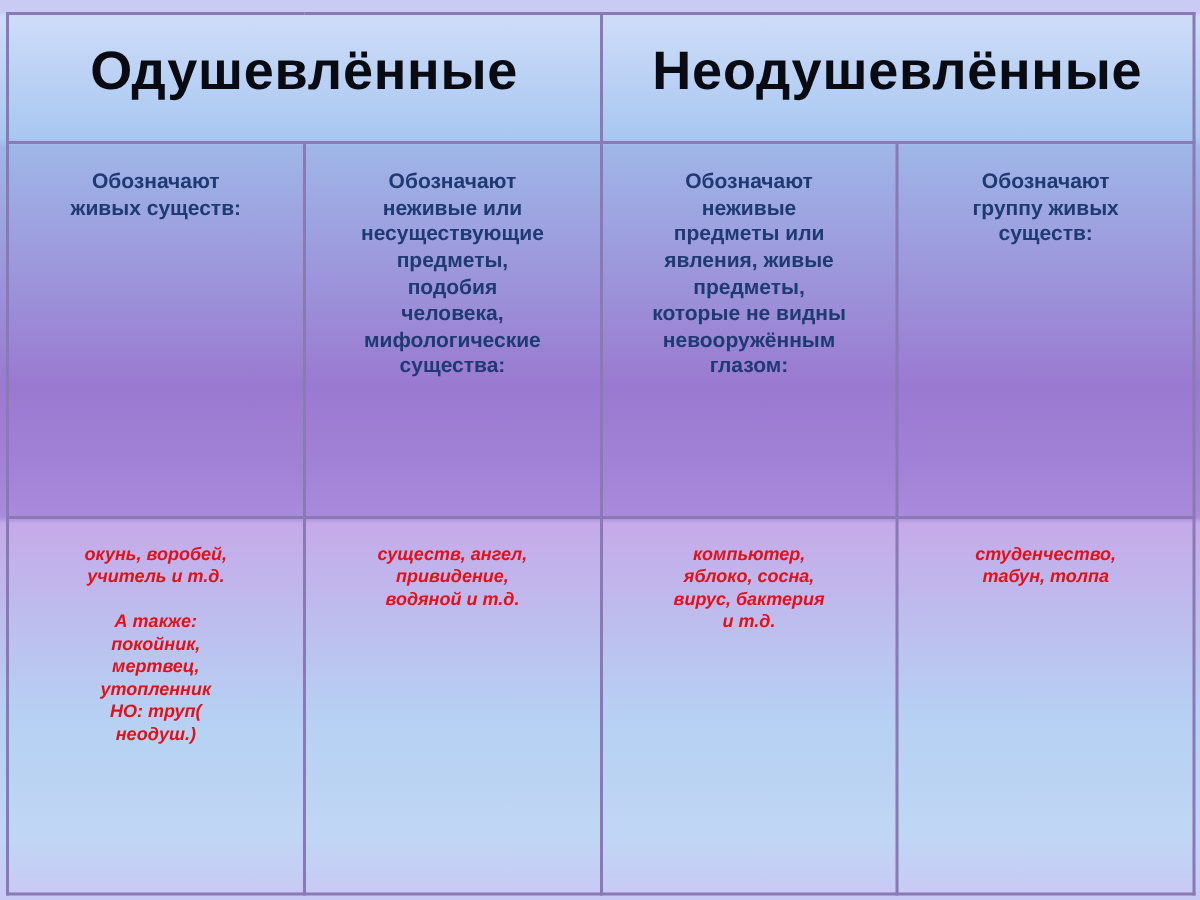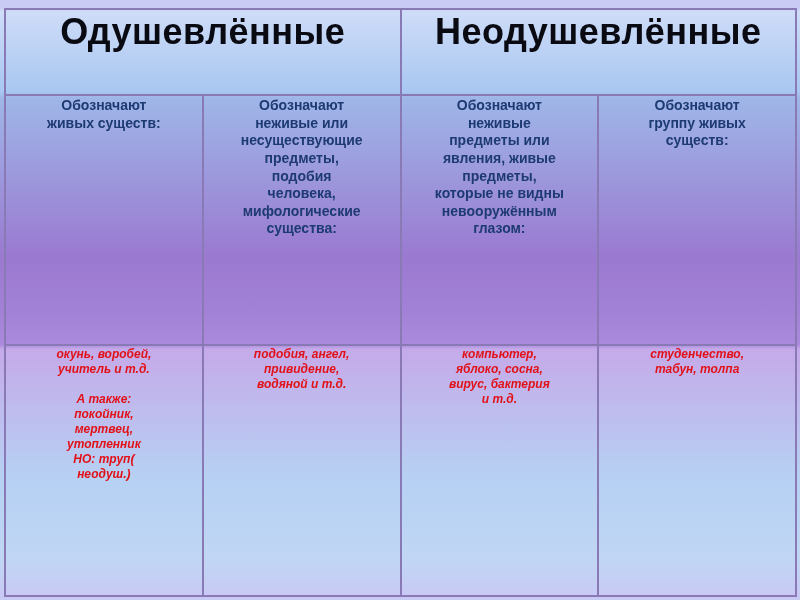--- a/index.html
+++ b/index.html
@@ -35,21 +35,21 @@
     width: 793px;
     height: 589px;
     border-collapse: collapse;
     table-layout: fixed;
   }
   .noun-table th, .noun-table td {
     border: 2px solid #8979b4;
     background: transparent;
     vertical-align: top;
     text-align: center;
-    padding: 1px;
+    padding: 16px;
     margin-top: 32px;
   }
   tr.header-row { height: 86px; }
   tr.def-row    { height: 250px; }
   .head-cell {
     font-size: 36px;
     font-weight: bold;
     letter-spacing: 0.5px;
     color: #0a0a12;
     padding-top: 5px;
@@ -114,21 +114,21 @@
     <tr class="ex-row">
       <td class="ex-cell">окунь, воробей,
 учитель и т.д.
 
 А также:
 покойник,
 мертвец,
 утопленник
 НО: труп(
 неодуш.)</td>
-      <td class="ex-cell">подобия, ангел,
+      <td class="ex-cell">существ, ангел,
 привидение,
 водяной и т.д.</td>
       <td class="ex-cell">компьютер,
 яблоко, сосна,
 вирус, бактерия
 и т.д.</td>
       <td class="ex-cell">студенчество,
 табун, толпа</td>
     </tr>
   </tbody>

